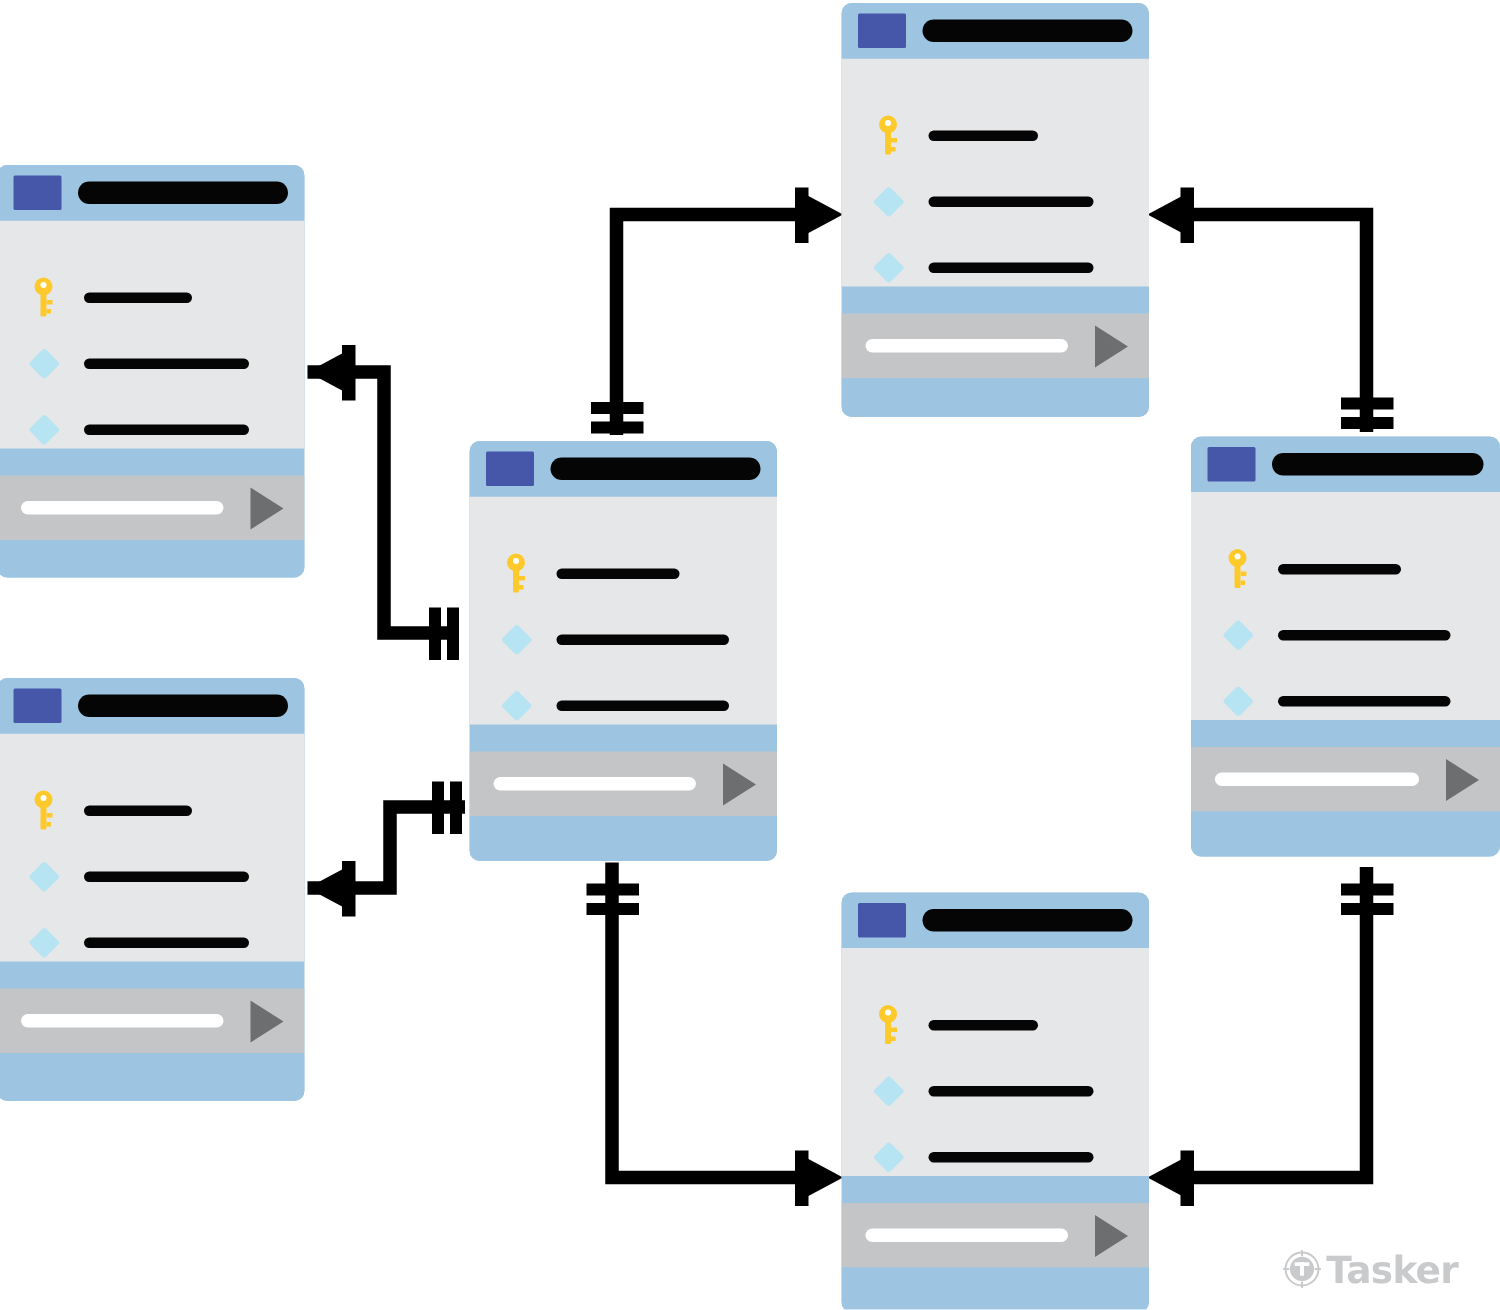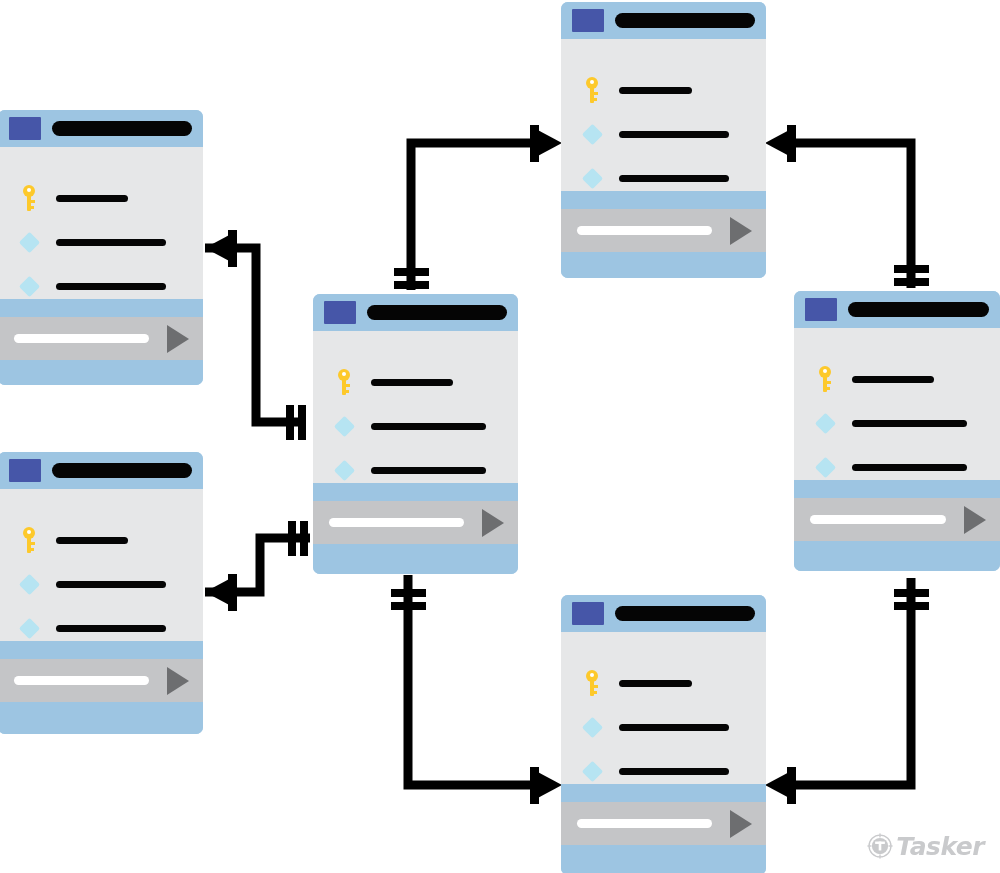--- a/index.html
+++ b/index.html
@@ -129,24 +129,23 @@
   
   #wires{
     position:absolute;left:0;top:0;
     width:1000px;height:873px;
     pointer-events:none;
   }
 
   
   #watermark{
     position:absolute;
-    right:16px;bottom:14px;
+    right:28px;bottom:14px;
     display:flex;align-items:center;
     opacity:1;
-    font-style:italic;
   }
   #watermark .mark{
     width:26px;height:26px;flex:0 0 auto;margin-right:3px;
   }
   #watermark .wordmark{
     font-family:"DejaVu Sans", sans-serif;
     font-size:25px;
     font-weight:bold;
     color:#c9cacc;
     letter-spacing:-0.5px;

